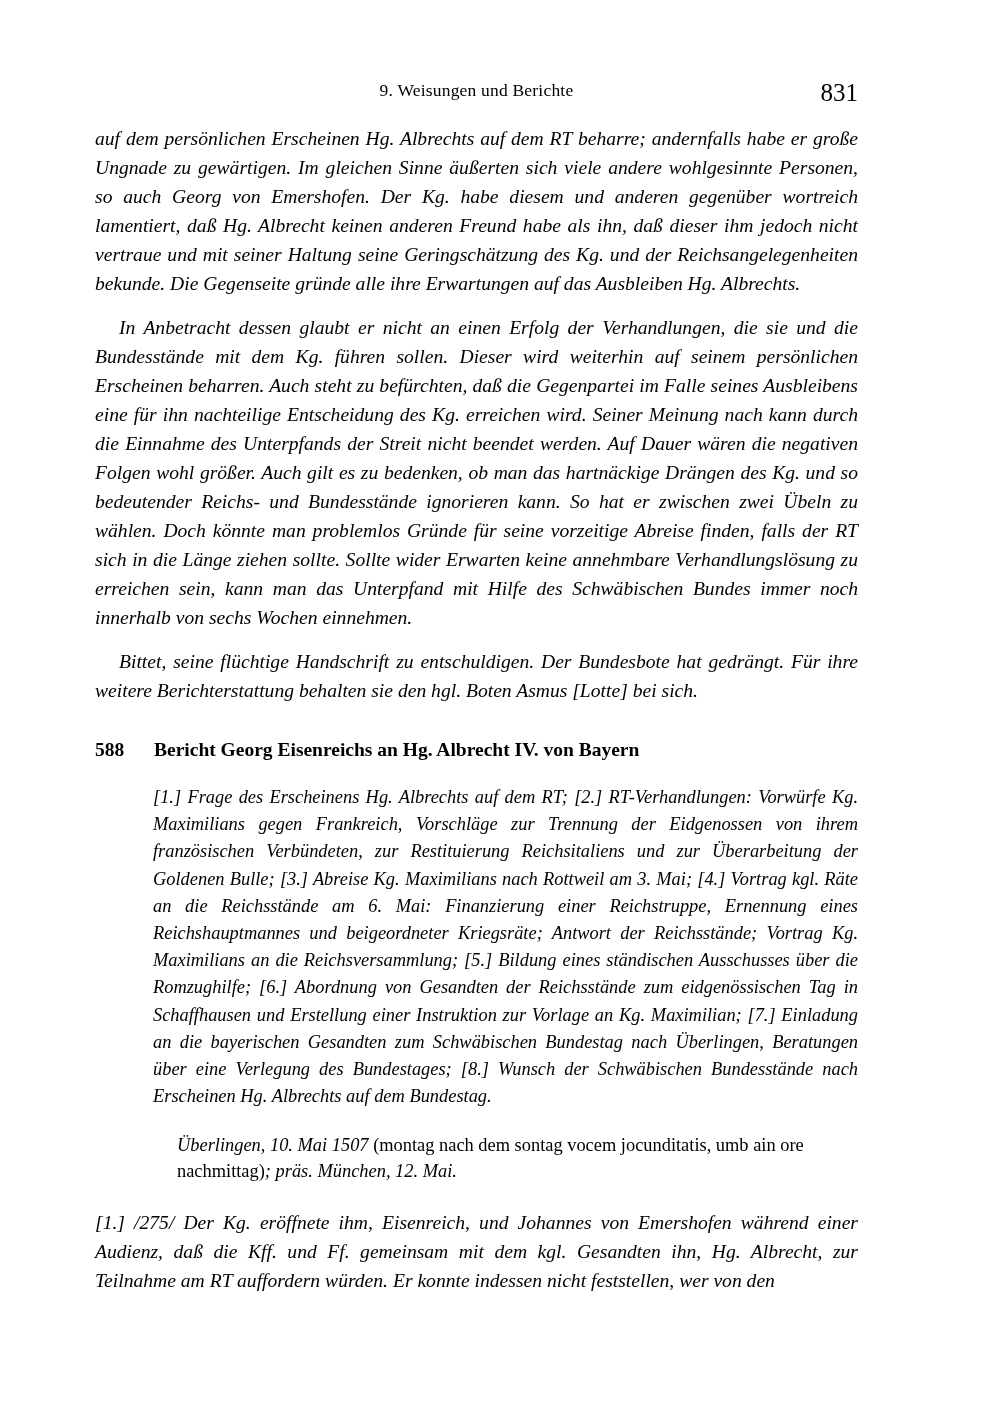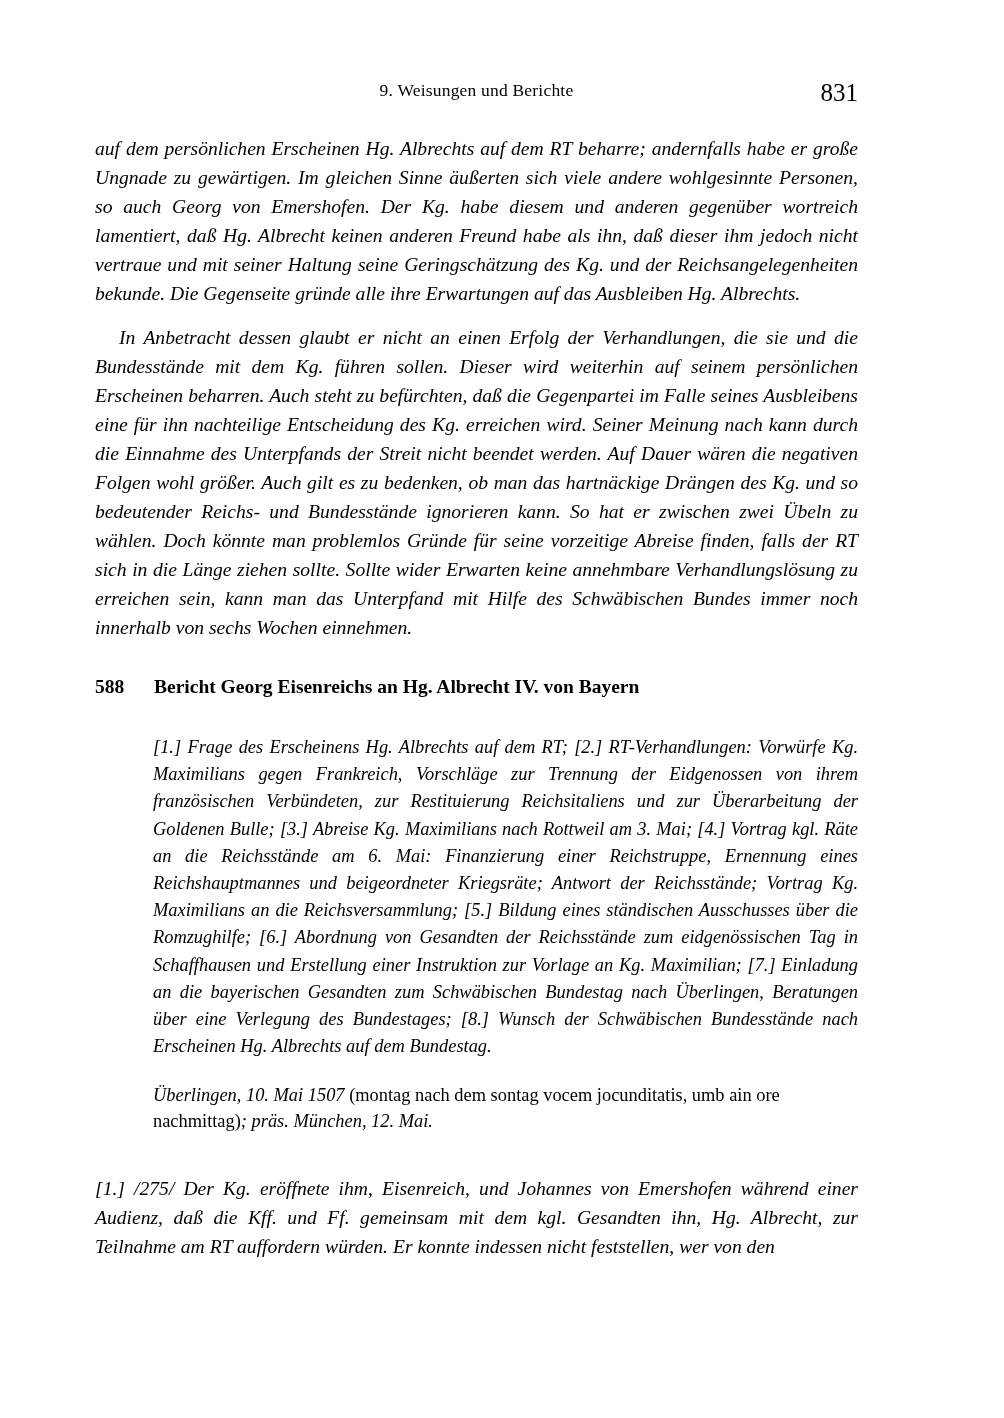--- a/index.html
+++ b/index.html
@@ -46,21 +46,21 @@
     right: 0;
     top: -1px;
     font-size: 25px;
     font-style: normal;
   }
 
   
   .textframe {
     position: absolute;
     left: 95px;
-    top: 134px;
+    top: 124px;
     width: 763px;
   }
 
   
   p.body {
     margin: 0;
     font-size: 19.6px;
     line-height: 29.0px;
     font-style: italic;
     text-align: justify;
@@ -97,37 +97,37 @@
     left: 59px;
     top: 0;
     font-size: 19.5px;
     font-weight: bold;
     font-style: normal;
     text-align: center;
   }
 
   
   .regest {
-    margin-top: 32px;
+    margin-top: 19px;
     margin-left: 58px;
     width: 705px;
   }
   p.regest-text {
     margin: 0;
     font-size: 18.4px;
     line-height: 27.2px;
     font-style: italic;
     text-align: justify;
     text-justify: inter-word;
   }
 
   
   .meta {
     margin-top: 22px;
-    margin-left: 58px;
+    margin-left: 82px;
     width: 705px;
   }
   p.meta-date {
     margin: 0;
     font-size: 18.4px;
     line-height: 26.0px;
     font-style: italic;
     text-align: left;
   }
   p.meta-date .roman {
@@ -136,21 +136,21 @@
   p.meta-archive {
     margin: 0;
     font-size: 18.4px;
     line-height: 26.0px;
     font-style: italic;
     text-align: left;
   }
 
   
   .closing {
-    margin-top: 40px;
+    margin-top: 24px;
   }
   p.closing-text {
     margin: 0;
     font-size: 19.6px;
     line-height: 29.0px;
     font-style: italic;
     text-align: justify;
     text-justify: inter-word;
   }
 </style>
@@ -163,20 +163,21 @@
     <div class="runhead-title">9. Weisungen und Berichte</div>
     <div class="runhead-folio">831</div>
   </div>
 
   <div class="textframe">
 
     <p class="body cont">auf dem persönlichen Erscheinen Hg. Albrechts auf dem RT beharre; andernfalls habe er große Ungnade zu gewärtigen. Im gleichen Sinne äußerten sich viele andere wohlgesinnte Personen, so auch Georg von Emershofen. Der Kg. habe diesem und anderen gegenüber wortreich lamentiert, daß Hg. Albrecht keinen anderen Freund habe als ihn, daß dieser ihm jedoch nicht vertraue und mit seiner Haltung seine Geringschätzung des Kg. und der Reichsangelegenheiten bekunde. Die Gegenseite gründe alle ihre Erwartungen auf das Ausbleiben Hg. Albrechts.</p>
 
     <p class="body indent">In Anbetracht dessen glaubt er nicht an einen Erfolg der Verhandlungen, die sie und die Bundesstände mit dem Kg. führen sollen. Dieser wird weiterhin auf seinem persönlichen Erscheinen beharren. Auch steht zu befürchten, daß die Gegenpartei im Falle seines Ausbleibens eine für ihn nachteilige Entscheidung des Kg. erreichen wird. Seiner Meinung nach kann durch die Einnahme des Unterpfands der Streit nicht beendet werden. Auf Dauer wären die negativen Folgen wohl größer. Auch gilt es zu bedenken, ob man das hartnäckige Drängen des Kg. und so bedeutender Reichs- und Bundesstände ignorieren kann. So hat er zwischen zwei Übeln zu wählen. Doch könnte man problemlos Gründe für seine vorzeitige Abreise finden, falls der RT sich in die Länge ziehen sollte. Sollte wider Erwarten keine annehmbare Verhandlungslösung zu erreichen sein, kann man das Unterpfand mit Hilfe des Schwäbischen Bundes immer noch innerhalb von sechs Wochen einnehmen.</p>
 
+    <p class="body indent">Bittet, seine flüchtige Handschrift zu entschuldigen. Der Bundesbote hat gedrängt. Für ihre weitere Berichterstattung behalten sie den hgl. Boten Asmus [Lotte] bei sich.</p>
 
     <div class="section-head">
       <span class="section-num">588</span>
       <span class="section-title">Bericht Georg Eisenreichs an Hg. Albrecht IV. von Bayern</span>
     </div>
 
     <div class="regest">
       <p class="regest-text">[1.] Frage des Erscheinens Hg. Albrechts auf dem RT; [2.] RT-Verhandlungen: Vorwürfe Kg. Maximilians gegen Frankreich, Vorschläge zur Trennung der Eidgenossen von ihrem französischen Verbündeten, zur Restituierung Reichsitaliens und zur Überarbeitung der Goldenen Bulle; [3.] Abreise Kg. Maximilians nach Rottweil am 3. Mai; [4.] Vortrag kgl. Räte an die Reichsstände am 6. Mai: Finanzierung einer Reichstruppe, Ernennung eines Reichshauptmannes und beigeordneter Kriegsräte; Antwort der Reichsstände; Vortrag Kg. Maximilians an die Reichsversammlung; [5.] Bildung eines ständischen Ausschusses über die Romzughilfe; [6.] Abordnung von Gesandten der Reichsstände zum eidgenössischen Tag in Schaffhausen und Erstellung einer Instruktion zur Vorlage an Kg. Maximilian; [7.] Einladung an die bayerischen Gesandten zum Schwäbischen Bundestag nach Überlingen, Beratungen über eine Verlegung des Bundestages; [8.] Wunsch der Schwäbischen Bundesstände nach Erscheinen Hg. Albrechts auf dem Bundestag.</p>
     </div>
 

